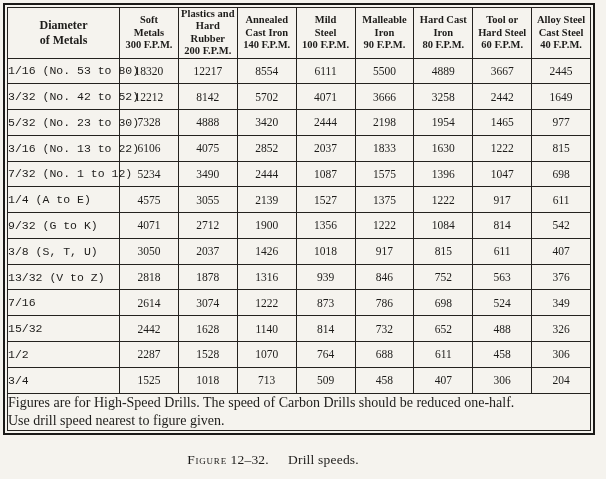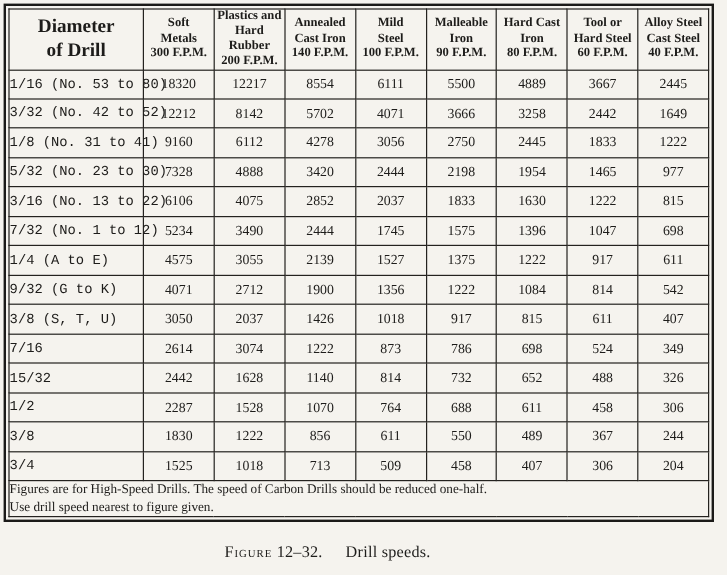--- a/index.html
+++ b/index.html
@@ -34,21 +34,21 @@
     border-collapse: collapse;
     table-layout: fixed;
   }
   table.drill th, table.drill td {
     border: 1px solid #24221f;
     padding: 0;
     background: #f5f3ee;
   }
   th.diam-head {
     width: 111px;
-    font-size: 16px;
+    font-size: 12px;
     font-weight: bold;
     line-height: 1.25;
     vertical-align: middle;
     text-align: center;
   }
   th.col-head {
     font-size: 10.5px;
     font-weight: bold;
     line-height: 1.18;
     vertical-align: middle;
@@ -67,21 +67,21 @@
   }
   td.num {
     text-align: center;
     font-size: 11.5px;
   }
   tbody tr {
     height: 19px;
   }
   td.footnote-cell {
     border-top: 3px double #24221f;
-    font-size: 11px;
+    font-size: 14px;
     line-height: 1.3;
     padding: 2px 4px 3px 4px;
     vertical-align: top;
     height: 28px;
   }
   .footnote-line { white-space: nowrap; }
   .caption {
     position: absolute;
     left: 0;
     top: 452px;
@@ -100,21 +100,21 @@
 <body>
 
 <div class="page">
 
   <div class="table-frame">
     <table class="drill">
       <thead>
         <tr id="header-row">
           <th class="diam-head">
             <div>Diameter</div>
-            <div>of Drill</div>
+            <div>of Metals</div>
           </th>
 
         <th class="col-head">
               <div>Soft</div>
               <div>Metals</div>
               <div>300 F.P.M.</div>
             </th>
             <th class="col-head">
               <div>Plastics and</div>
               <div>Hard Rubber</div>
@@ -170,31 +170,20 @@
             <td class="num">12212</td>
             <td class="num">8142</td>
             <td class="num">5702</td>
             <td class="num">4071</td>
             <td class="num">3666</td>
             <td class="num">3258</td>
             <td class="num">2442</td>
             <td class="num">1649</td>
           </tr>
           <tr>
-            <td class="row-label">1/8  (No. 31 to 41)</td>
-            <td class="num">9160</td>
-            <td class="num">6112</td>
-            <td class="num">4278</td>
-            <td class="num">3056</td>
-            <td class="num">2750</td>
-            <td class="num">2445</td>
-            <td class="num">1833</td>
-            <td class="num">1222</td>
-          </tr>
-          <tr>
             <td class="row-label">5/32 (No. 23 to 30)</td>
             <td class="num">7328</td>
             <td class="num">4888</td>
             <td class="num">3420</td>
             <td class="num">2444</td>
             <td class="num">2198</td>
             <td class="num">1954</td>
             <td class="num">1465</td>
             <td class="num">977</td>
           </tr>
@@ -207,21 +196,21 @@
             <td class="num">1833</td>
             <td class="num">1630</td>
             <td class="num">1222</td>
             <td class="num">815</td>
           </tr>
           <tr>
             <td class="row-label">7/32 (No. 1 to 12)</td>
             <td class="num">5234</td>
             <td class="num">3490</td>
             <td class="num">2444</td>
-            <td class="num">1745</td>
+            <td class="num">1087</td>
             <td class="num">1575</td>
             <td class="num">1396</td>
             <td class="num">1047</td>
             <td class="num">698</td>
           </tr>
           <tr>
             <td class="row-label">1/4  (A to E)</td>
             <td class="num">4575</td>
             <td class="num">3055</td>
             <td class="num">2139</td>
@@ -247,20 +236,31 @@
             <td class="num">3050</td>
             <td class="num">2037</td>
             <td class="num">1426</td>
             <td class="num">1018</td>
             <td class="num">917</td>
             <td class="num">815</td>
             <td class="num">611</td>
             <td class="num">407</td>
           </tr>
           <tr>
+            <td class="row-label">13/32 (V to Z)</td>
+            <td class="num">2818</td>
+            <td class="num">1878</td>
+            <td class="num">1316</td>
+            <td class="num">939</td>
+            <td class="num">846</td>
+            <td class="num">752</td>
+            <td class="num">563</td>
+            <td class="num">376</td>
+          </tr>
+          <tr>
             <td class="row-label">7/16</td>
             <td class="num">2614</td>
             <td class="num">3074</td>
             <td class="num">1222</td>
             <td class="num">873</td>
             <td class="num">786</td>
             <td class="num">698</td>
             <td class="num">524</td>
             <td class="num">349</td>
           </tr>
@@ -278,31 +278,20 @@
           <tr>
             <td class="row-label">1/2</td>
             <td class="num">2287</td>
             <td class="num">1528</td>
             <td class="num">1070</td>
             <td class="num">764</td>
             <td class="num">688</td>
             <td class="num">611</td>
             <td class="num">458</td>
             <td class="num">306</td>
-          </tr>
-          <tr>
-            <td class="row-label">3/8</td>
-            <td class="num">1830</td>
-            <td class="num">1222</td>
-            <td class="num">856</td>
-            <td class="num">611</td>
-            <td class="num">550</td>
-            <td class="num">489</td>
-            <td class="num">367</td>
-            <td class="num">244</td>
           </tr>
           <tr>
             <td class="row-label">3/4</td>
             <td class="num">1525</td>
             <td class="num">1018</td>
             <td class="num">713</td>
             <td class="num">509</td>
             <td class="num">458</td>
             <td class="num">407</td>
             <td class="num">306</td>

